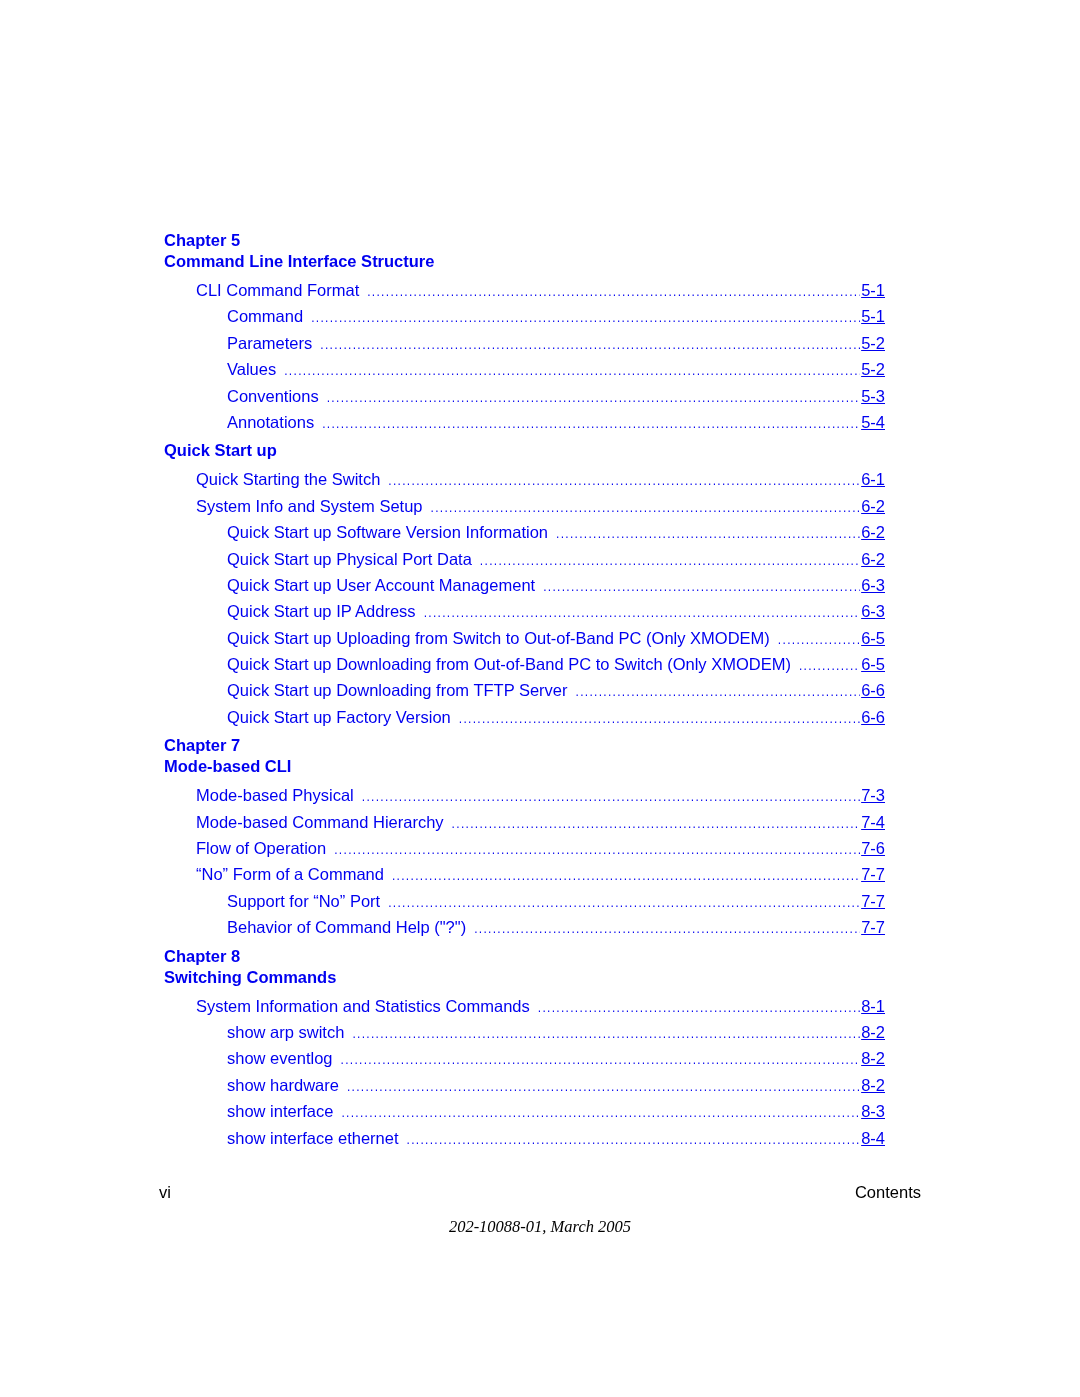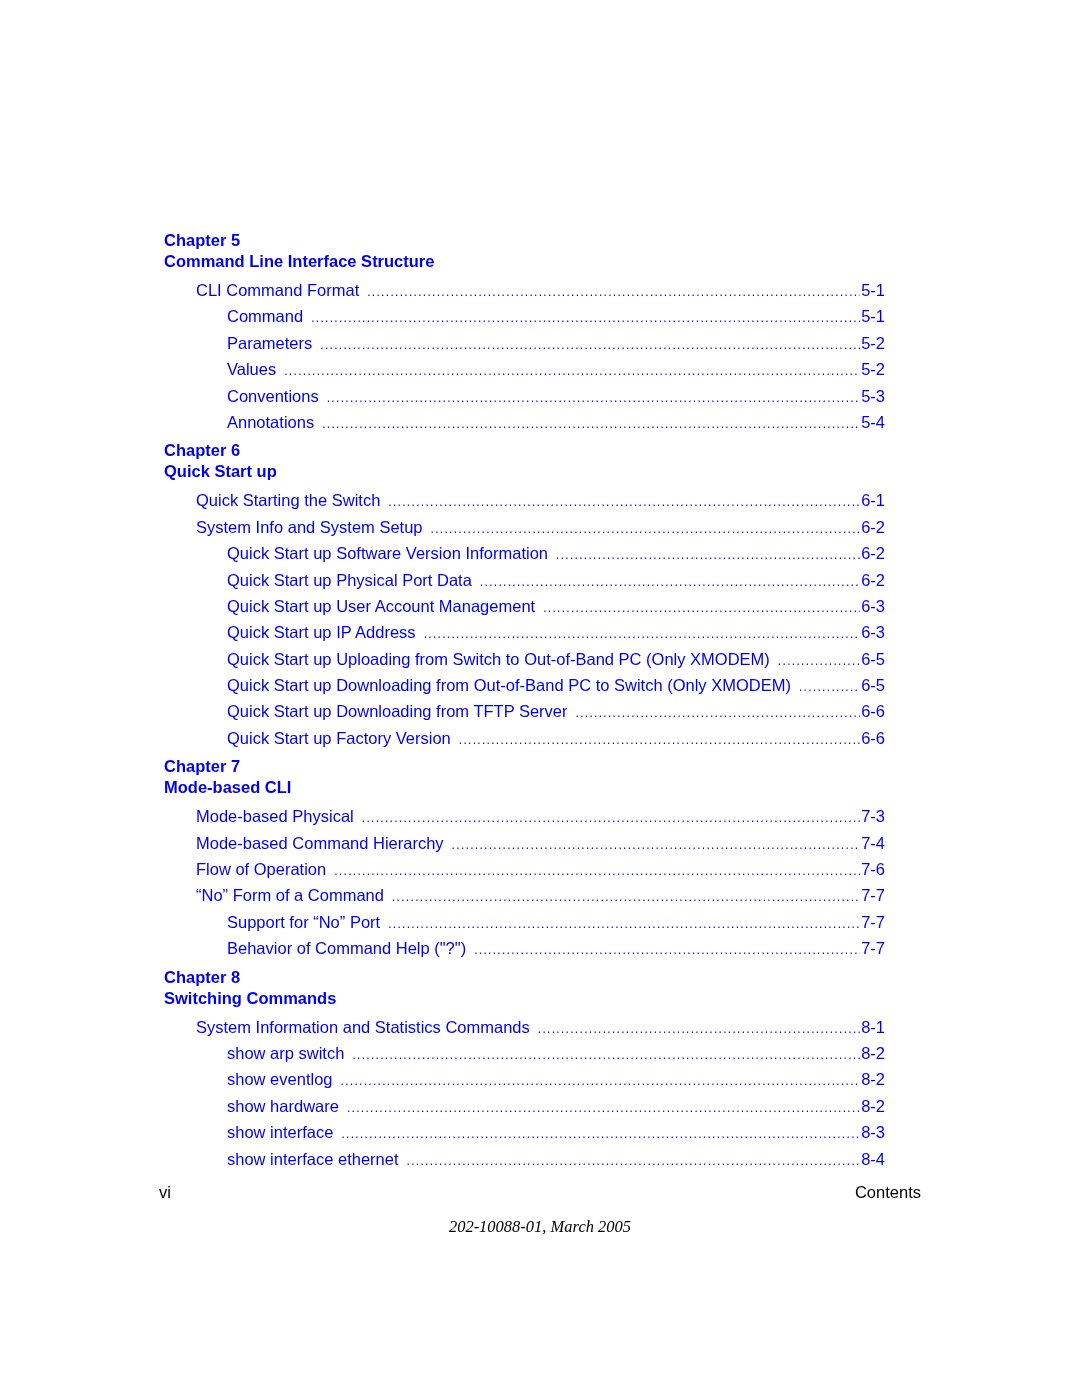--- a/index.html
+++ b/index.html
@@ -8,21 +8,21 @@
   .toc { position: absolute; left: 159px; top: 225px; width: 731px; color: #0000f0; }
   .chapter { margin: 5px; }
   .ch-num, .ch-title { font-weight: bold; font-size: 16.5px; line-height: 21px; height: 21px; color: #0000f0; }
   .entries { margin-top: 5px; margin-bottom: 4px; }
   .entry { display: flex; align-items: baseline; font-size: 16.5px; height: 26.4px; line-height: 26.4px; white-space: nowrap; overflow: hidden; }
   .entry.l1 { padding-left: 32px; }
   .entry.l2 { padding-left: 63px; }
   .entry .label { flex: 0 0 auto; padding-right: 8px; }
   .entry .leader { flex: 1 1 auto; overflow: hidden; white-space: nowrap; font-size: 12px; letter-spacing: 1.3px; color: #0000f0; }
   .entry .leader::before { content: "................................................................................................................................................................................................................................................................"; }
-  .entry .page { flex: 0 0 auto; padding-left: 1px; }
+  .entry .page { flex: 0 0 auto; padding-left: 1px; text-decoration: underline; }
   .footer-left { position: absolute; left: 159px; top: 1183px; font-size: 16.5px; color: #000; }
   .footer-right { position: absolute; right: 159px; top: 1183px; font-size: 16.5px; color: #000000; }
   .footer-doc { position: absolute; left: 0; width: 1080px; top: 1217px; text-align: center;
                 font-family: "Liberation Serif", serif; font-style: italic; font-size: 16.5px; color: #000; }
 </style>
 </head>
 <body>
 
 <div class="toc">
   <div class="chapter">
@@ -55,21 +55,20 @@
           <span class="page">5-3</span>
         </div>
         <div class="entry l2">
           <span class="label">Annotations</span>
           <span class="leader"></span>
           <span class="page">5-4</span>
         </div>
       </div>
   </div>
   <div class="chapter">
-    <div class="ch-num">Chapter 6</div>
     <div class="ch-title">Quick Start up</div>
     <div class="entries">
         <div class="entry l1">
           <span class="label">Quick Starting the Switch</span>
           <span class="leader"></span>
           <span class="page">6-1</span>
         </div>
         <div class="entry l1">
           <span class="label">System Info and System Setup</span>
           <span class="leader"></span>

